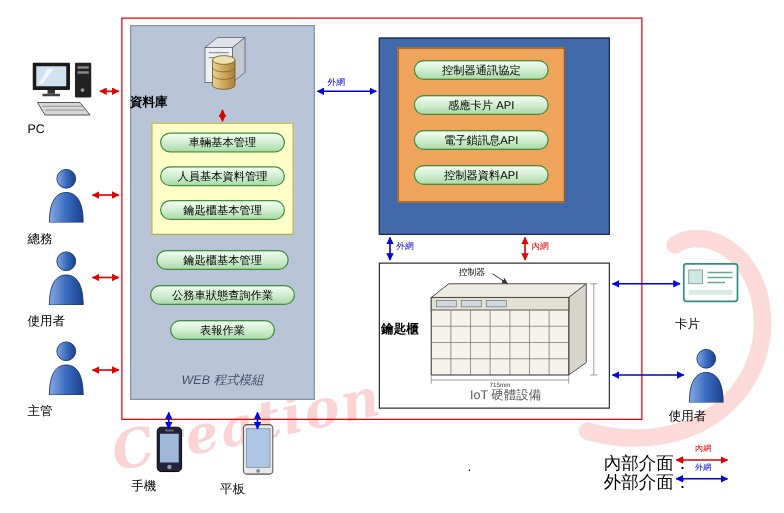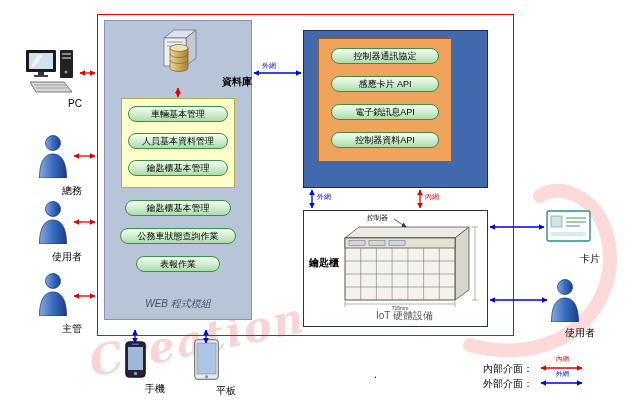--- a/index.html
+++ b/index.html
@@ -26,40 +26,40 @@
   .iot-box { position:absolute; left:303px; top:210px; width:185px; height:117px;
              background:#ffffff; border:1px solid #333; z-index:2; }
 
   
   .btn-green { position:absolute; height:16px; border:1px solid #3f8f3f; border-radius:8px;
                background:linear-gradient(180deg,#f2fff2 0%,#cdeccd 55%,#aadcaa 100%);
                font-size:9px; line-height:14px; text-align:center; color:#000;
                white-space:nowrap; overflow:hidden; z-index:3; }
 
   
-  .lbl { position:absolute; color:#000; z-index:3; text-align:right; }
+  .lbl { position:absolute; color:#000; z-index:3; text-align:left; }
   .f10 { font-size:10px; }
   .bold { font-weight:bold; }
   .panel-title { position:absolute; z-index:3; text-align:center; font-size:10px; }
   .web-title { color:#44506a;font-style:italic; }
   .api-title { color:#15203a; }
   .iot-title { color:#555; }
   .net-label { position:absolute; z-index:5; font-size:7px; white-space:nowrap; }
   .net-blue { color:#0000d8; }
   .net-red  { color:#d80000; }
   .ctrl-label { position:absolute; left:367px; top:213px; z-index:3; font-size:7px; color:#000; }
 
   .icon { position:absolute; z-index:3; }
   .connectors { position:absolute; left:0; top:0; z-index:4; pointer-events:none; }
   .cr { stroke:#e00000; stroke-width:1.3; marker-start:url(#mR); marker-end:url(#mR); }
   .cb { stroke:#0000e0; stroke-width:1.3; marker-start:url(#mB); marker-end:url(#mB); }
   .ck { stroke:#333; stroke-width:0.8; marker-end:url(#mK); }
 
   
-  .legend-label { position:absolute; z-index:3; font-size:10px; color:#000; white-space:nowrap; }
+  .legend-label { position:absolute; z-index:3; font-size:14px; color:#000; white-space:nowrap; }
   .legend-arrow { position:absolute; z-index:4; }
   .legend-tag { position:absolute; z-index:5; font-size:6.5px; white-space:nowrap; }
 
   .stray-dot { position:absolute; left:374px; top:368px; z-index:3; font-size:11px; color:#000; }
 </style>
 </head>
 <body>
 
 <div class="canvas">
 

